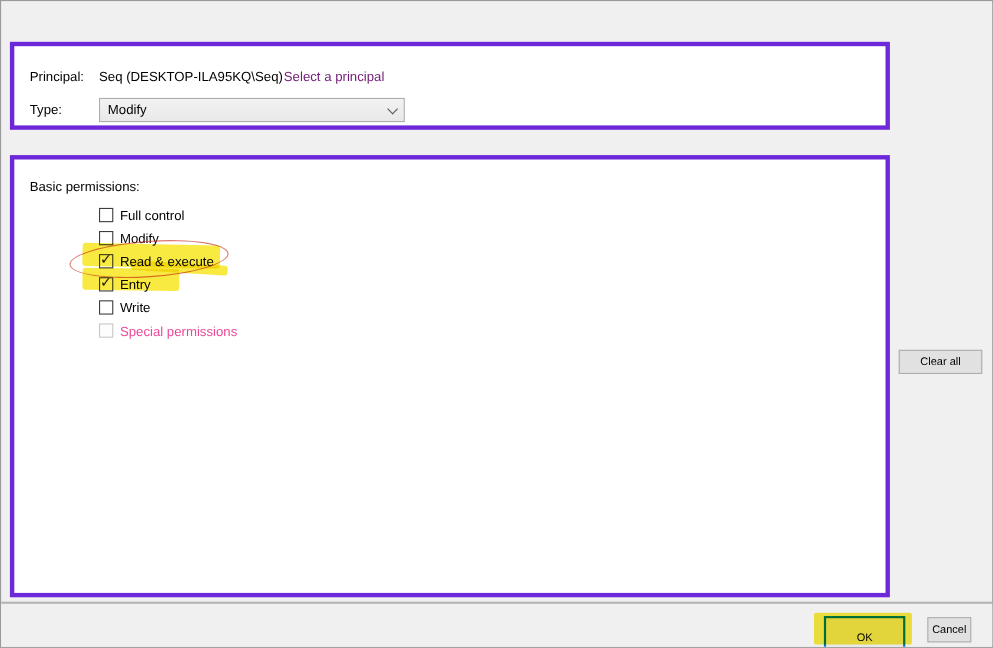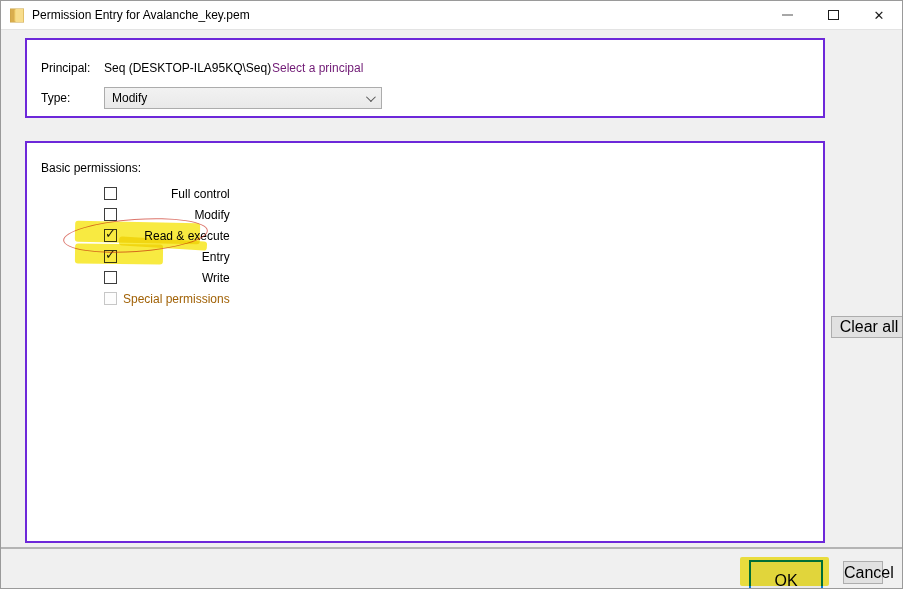--- a/index.html
+++ b/index.html
@@ -12,50 +12,50 @@
   .titlebar{position:absolute;left:0;top:0;width:100%;height:29px;background:#ffffff;
     border-bottom:1px solid #e3e3e3;}
   .title-icon{position:absolute;left:9px;top:7px;width:14px;height:15px;display:block;}
   .title-text{position:absolute;left:31px;top:7px;white-space:nowrap;}
   .win-controls{position:absolute;right:0;top:0;height:28px;display:flex;}
   .win-btn{width:46px;height:28px;display:flex;align-items:center;justify-content:center;cursor:pointer;}
   .glyph-min{width:11px;height:2px;background:#a7a7a7;display:block;}
   .glyph-max{width:11px;height:10px;border:1px solid #1b1b1b;display:block;}
   .glyph-close{font-size:13px;color:#1b1b1b;line-height:1;}
   
-  .panel{position:absolute;left:24px;width:800px;background:#ffffff;border:2px solid #6d28d9;}
+  .panel{position:absolute;left:8px;width:800px;background:#ffffff;border:4px solid #6d28d9;}
   .panel-top{top:37px;height:80px;}
   .panel-main{top:140px;height:402px;padding-left:36px;}
   .lbl{position:absolute;white-space:nowrap;}
   .link{color:#701a75;text-decoration:none;cursor:pointer;white-space:nowrap;}
   
   .principal-label{left:14px;top:21px;}
   .principal-value{left:77px;top:21px;}
   .select-principal{position:absolute;left:245px;top:21px;}
   .type-label{left:14px;top:51px;}
   .combobox{position:absolute;left:77px;top:47px;width:278px;height:22px;
     background:linear-gradient(#f2f2f2,#e9e9e9);border:1px solid #acacac;
     display:flex;align-items:center;padding:0 8px 0 7px;cursor:default;}
   .combobox .cb-value{flex:1;}
   .chevron{width:7px;height:7px;border-right:1.5px solid #565656;border-bottom:1.5px solid #565656;
     transform:rotate(45deg) translateY(-2px);display:block;}
   
   .basic-label{left:14px;top:18px;}
   .advanced-link{position:absolute;right:13px;top:18px;}
   .perm-list{position:absolute;left:77px;top:40px;}
-  .perm-row{height:21px;display:flex;align-items:center;cursor:default;justify-content:space-between;}
+  .perm-row{height:21px;display:flex;align-items:center;cursor:default;}
   .checkbox{width:13px;height:13px;border:1px solid #3d3d3d;background:#ffffff;
     position:relative;display:inline-block;flex:0 0 auto;}
   .check{display:none;position:absolute;left:0px;top:-3px;font-size:13px;font-weight:bold;color:#1e1e1e;line-height:1;}
   .perm-row.checked .check{display:block;}
   .perm-label{margin-left:6px;white-space:nowrap;}
   .perm-row.disabled .checkbox{border-color:#c7c7c7;background:#fdfdfd;}
-  .perm-row.disabled .perm-label{color:#a16207;}
+  .perm-row.disabled .perm-label{color:#ec4899;}
   
-  .btn{position:absolute;background:#e1e1e1;border:1px solid #adadad;font-size:16px;
+  .btn{position:absolute;background:#e1e1e1;border:1px solid #adadad;font-size:10px;
     color:#000;padding:0;cursor:pointer;}
   .clear-all{left:804px;top:173px;width:76px;height:22px;}
   .ok-btn{left:748px;top:559px;width:74px;height:41px;border:2px solid #0078d7;background:#e8e8e8;}
   .cancel-btn{left:842px;top:560px;width:40px;height:23px;}
   
   .footer-sep{position:absolute;left:0;top:546px;width:903px;height:2px;background:#b4b4b4;}
   .footer{position:absolute;left:0;top:548px;width:903px;height:41px;background:#f0f0f0;}
   
   .hl{position:absolute;background:#f7e71f;mix-blend-mode:multiply;opacity:0.85;
     pointer-events:none;border-radius:3px;}
@@ -65,39 +65,20 @@
   .hl-ok{left:739px;top:556px;width:89px;height:29px;border-radius:2px;}
   .red-ellipse{position:absolute;left:62px;top:218px;width:145px;height:33px;
     border:1.5px solid rgba(205,58,44,0.7);border-radius:50%;transform:rotate(-4deg);
     pointer-events:none;}
 </style>
 </head>
 <body>
 
 <div class="dialog">
 
-  <div class="titlebar">
-    <svg class="title-icon" viewBox="0 0 14 15">
-      <rect x="0.5" y="1" width="13" height="13" fill="#f3d06f" stroke="#caa143" stroke-width="1"></rect>
-      <rect x="0.5" y="1" width="4" height="13" fill="#d9ad4e"></rect>
-      <rect x="5.5" y="1" width="8" height="13" fill="#f8dd8c"></rect>
-    </svg>
-    <span class="title-text">Permission Entry for Avalanche_key.pem</span>
-    <div class="win-controls">
-      <div class="win-btn">
-          <span class="glyph-min"></span>
-        </div>
-      <div class="win-btn">
-          <span class="glyph-max"></span>
-        </div>
-      <div class="win-btn">
-          <span class="glyph-close">✕</span>
-        </div>
-    </div>
-  </div>
 
   <div class="panel panel-top">
     <span class="lbl principal-label">Principal:</span>
     <span class="lbl principal-value">Seq (DESKTOP-ILA95KQ\Seq)</span>
     <a class="link select-principal">Select a principal</a>
     <span class="lbl type-label">Type:</span>
     <div class="combobox">
       <span class="cb-value">Modify</span>
       <span class="chevron"></span>
     </div>

